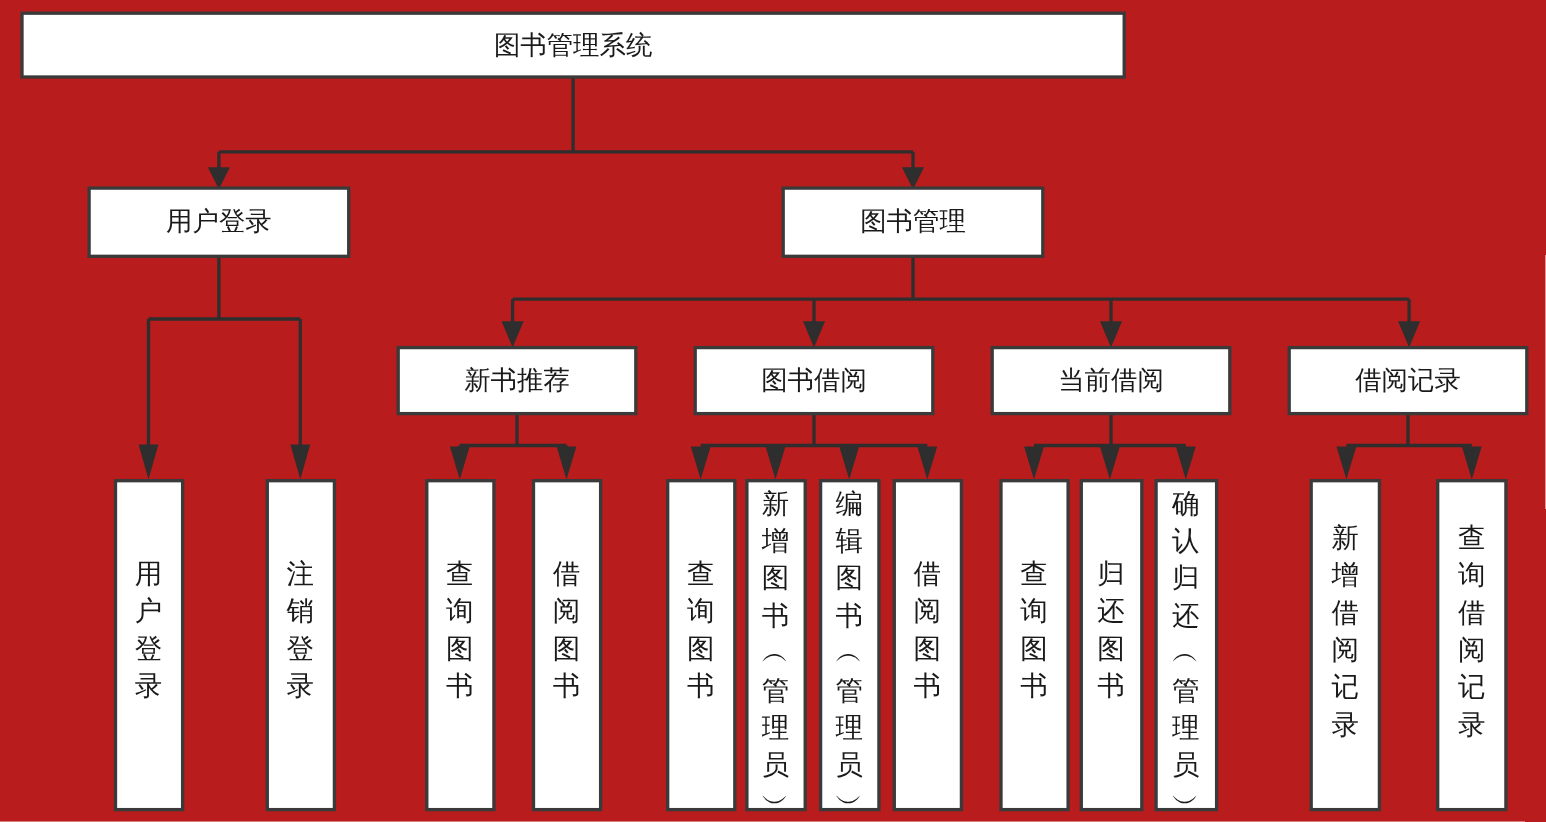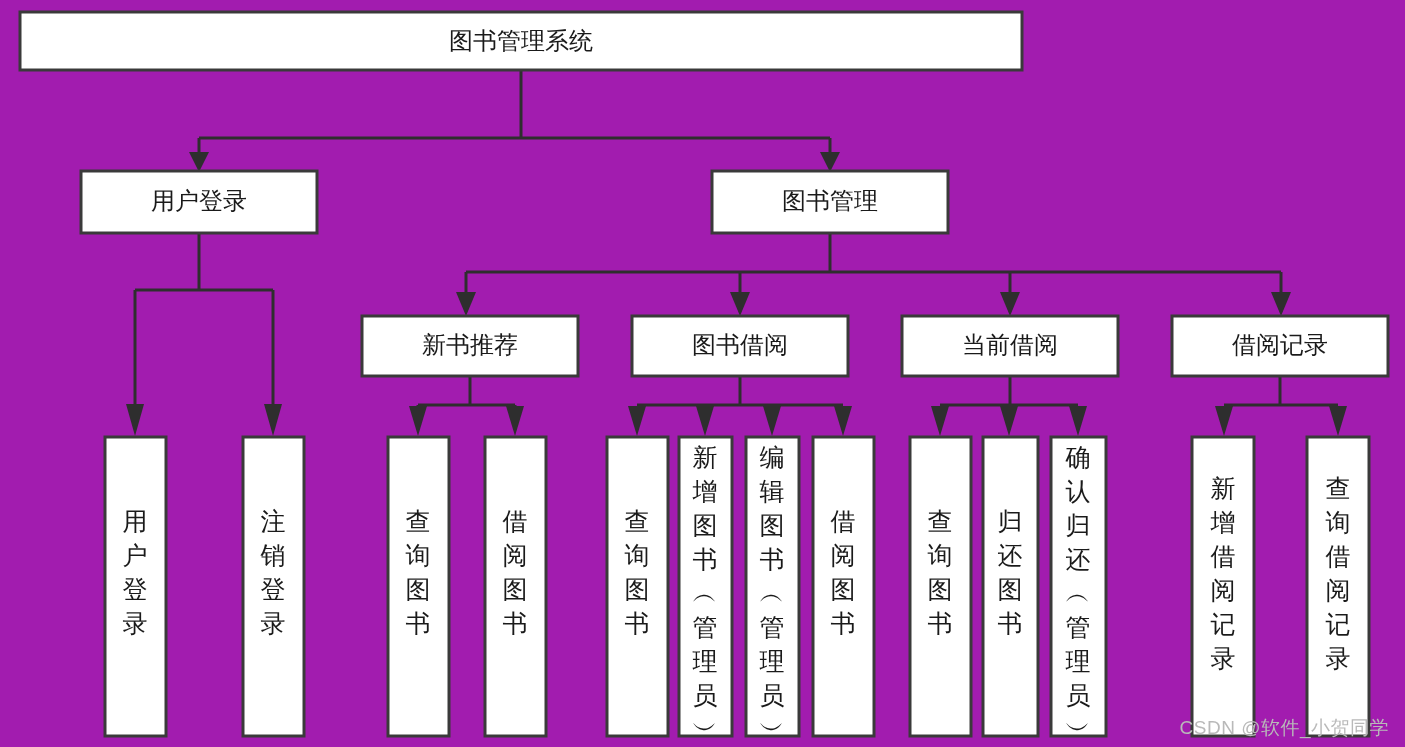--- a/index.html
+++ b/index.html
@@ -7,21 +7,21 @@
     padding: 0;
     background: #ffffff;
   }
   body {
     font-family: "Liberation Sans", "DejaVu Sans", sans-serif;
   }
   #stage {
     position: relative;
     width: 1405px;
     height: 747px;
-    background: #a21caf;
+    background: #b91c1c;
     overflow: hidden;
   }
   #diagram {
     position: absolute;
     left: 0;
     top: 0;
     width: 1405px;
     height: 747px;
   }
   .node-box {
@@ -213,14 +213,13 @@
         <rect class="node-box" x="1192" y="437" width="62" height="299"></rect>
         <text class="node-label-v" x="1223" y="497"><tspan x="1223" dy="0">新</tspan><tspan x="1223" dy="34">增</tspan><tspan x="1223" dy="34">借</tspan><tspan x="1223" dy="34">阅</tspan><tspan x="1223" dy="34">记</tspan><tspan x="1223" dy="34">录</tspan></text>
       </g>
       <g>
         <rect class="node-box" x="1307" y="437" width="62" height="299"></rect>
         <text class="node-label-v" x="1338" y="497"><tspan x="1338" dy="0">查</tspan><tspan x="1338" dy="34">询</tspan><tspan x="1338" dy="34">借</tspan><tspan x="1338" dy="34">阅</tspan><tspan x="1338" dy="34">记</tspan><tspan x="1338" dy="34">录</tspan></text>
       </g>
     </g>
   </svg>
 
-  <div class="watermark">CSDN @软件_小贺同学</div>
 </div>
 
 </body></html>

